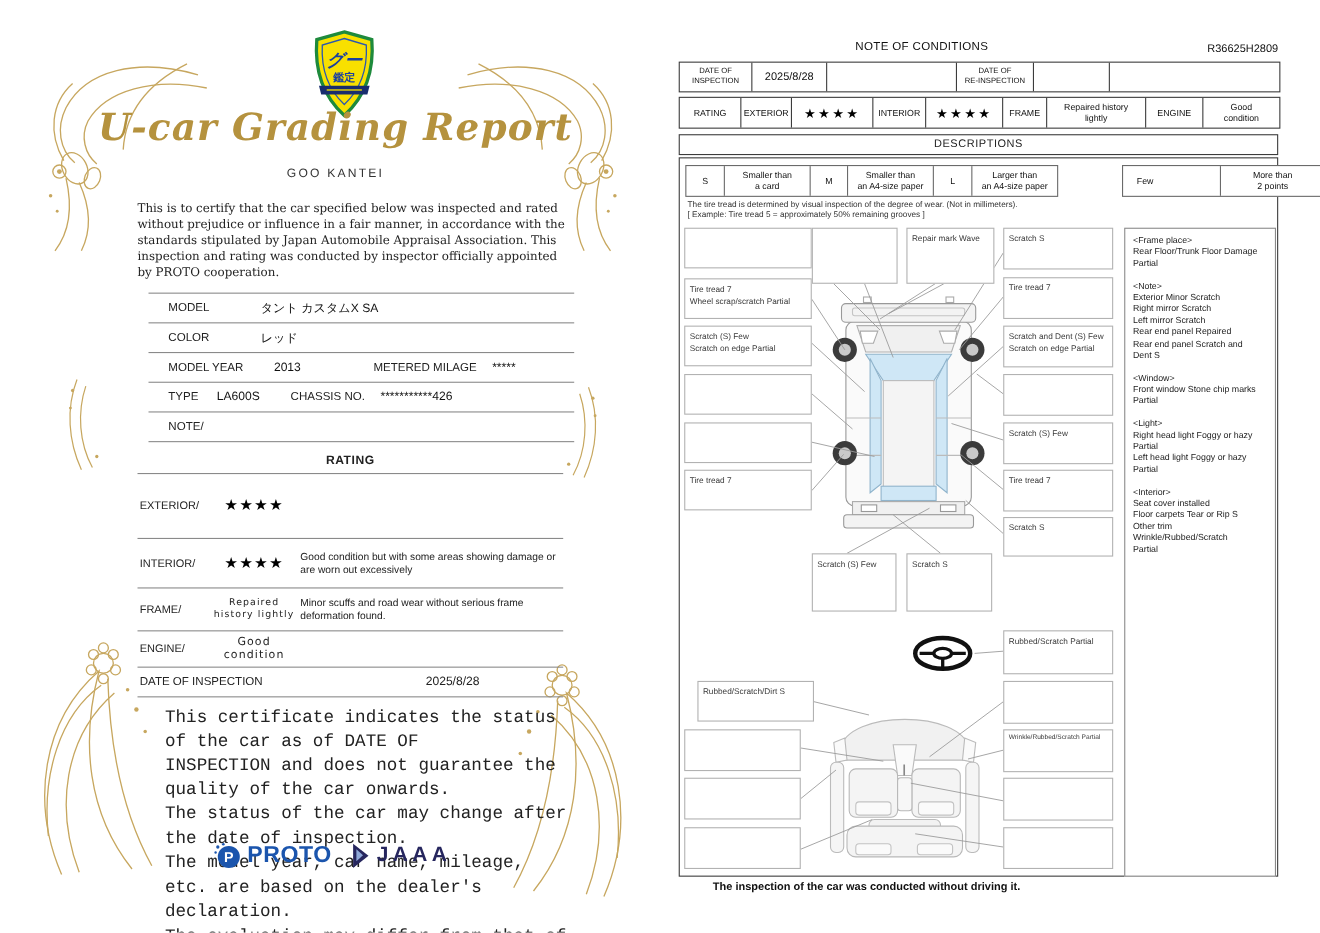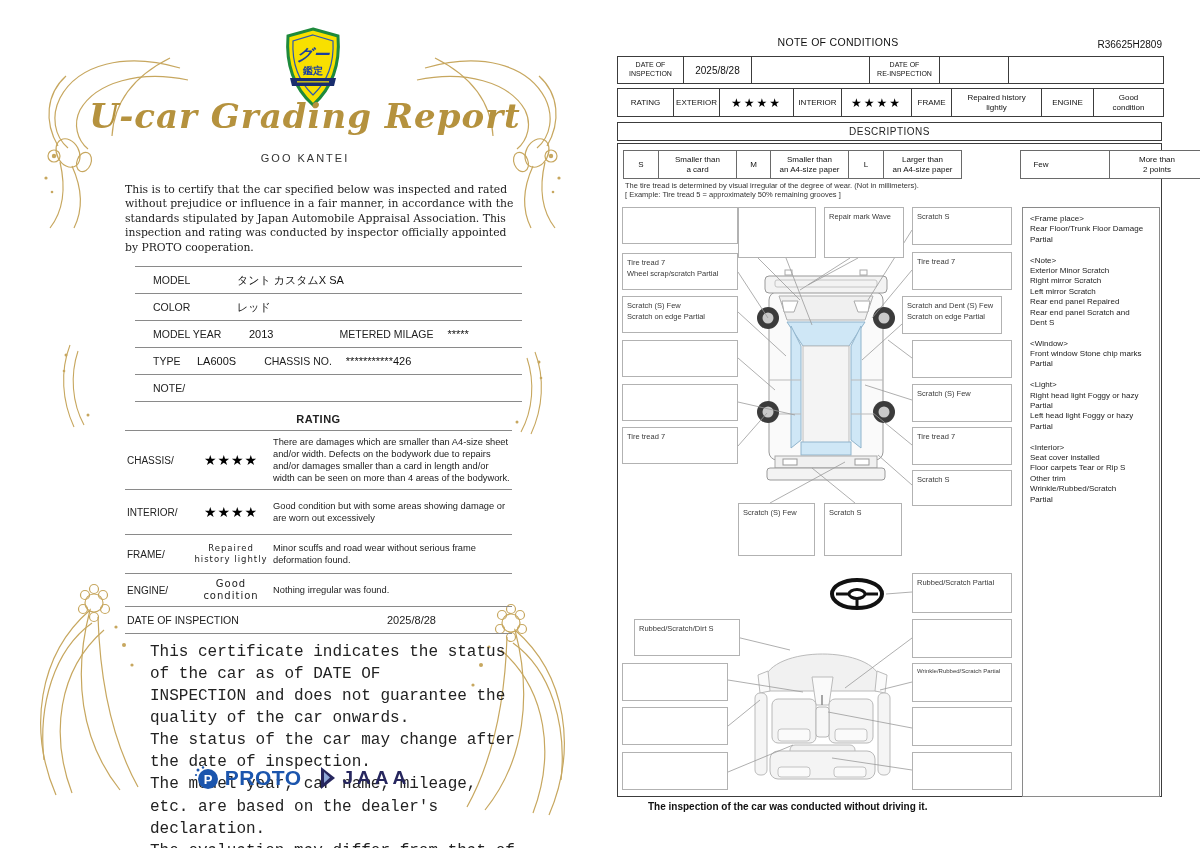--- a/index.html
+++ b/index.html
@@ -167,38 +167,36 @@
       </div>
       <div class="spec-row">
         <span class="spec-label">NOTE/</span>
       </div>
     </div>
 
     <div class="section-head" style="top:413px;">RATING</div>
 
     <div id="rating-table">
       <div class="rate-row" style="min-height:58px;">
-        <span class="rate-label">CHASSIS/</span>
+        <span class="rate-label">EXTERIOR/</span>
         <span class="rate-grade">★★★★</span>
-        <span class="rate-desc">There are damages which are smaller than A4-size sheet and/or width. Defects on the bodywork due to repairs and/or damages smaller than a card in length and/or width can be seen on more than 4 areas of the bodywork.</span>
       </div>
       <div class="rate-row" style="min-height:44px;">
         <span class="rate-label">INTERIOR/</span>
         <span class="rate-grade">★★★★</span>
         <span class="rate-desc">Good condition but with some areas showing damage or are worn out excessively</span>
       </div>
       <div class="rate-row" style="min-height:38px;">
         <span class="rate-label">FRAME/</span>
         <span class="rate-grade small">Repaired history lightly</span>
         <span class="rate-desc">Minor scuffs and road wear without serious frame deformation found.</span>
       </div>
       <div class="rate-row" style="min-height:32px;">
         <span class="rate-label">ENGINE/</span>
         <span class="rate-grade small" style="font-size:10px;">Good condition</span>
-        <span class="rate-desc">Nothing irregular was found.</span>
       </div>
       <div class="date-row">
         <span class="date-label">DATE OF INSPECTION</span>
         <span class="date-value">2025/8/28</span>
       </div>
     </div>
 
     <p id="cert-disclaimer" class="pre">This certificate indicates the status of the car as of DATE OF
 INSPECTION and does not guarantee the quality of the car onwards.
 The status of the car may change after the date of inspection.
@@ -295,21 +293,21 @@
       <div class="lcell" style="width:35px;">L</div>
       <div class="lcell pre" style="width:78px;">Larger than
 an A4-size paper</div>
     </div>
     <div class="legend" style="left:415px;top:150px;height:27px;">
       <div class="lcell" style="width:40px;">Few</div>
       <div class="lcell pre" style="width:95px;margin-left:48px;">More than
 2 points</div>
     </div>
 
-    <div class="tire-note" style="top:181px;">The tire tread is determined by visual irregular of the degree of wear. (Not in millimeters).</div>
+    <div class="tire-note" style="top:181px;">The tire tread is determined by visual inspection of the degree of wear. (Not in millimeters).</div>
     <div class="tire-note" style="top:190px;">[ Example: Tire tread 5 = approximately 50% remaining grooves ]</div>
 
     <svg id="car-top-svg" viewBox="0 0 160 222">
       <rect x="40" y="8" width="7" height="5" fill="#fff" stroke="#aaa"></rect>
       <rect x="115" y="8" width="7" height="5" fill="#fff" stroke="#aaa"></rect>
       <rect x="24" y="30" width="114" height="168" rx="8" fill="#fafafa" stroke="#999"></rect>
       <rect x="20" y="14" width="122" height="17" rx="4" fill="#f3f3f3" stroke="#999"></rect>
       <rect x="30" y="18" width="102" height="7" rx="2" fill="none" stroke="#c4c4c4"></rect>
       <path d="M34,34 L128,34 L120,58 L42,58 Z" fill="#f0f0f0" stroke="#b0b0b0"></path>
       <path d="M37,39 L53,39 L49,50 L39,50 Z" fill="#fff" stroke="#aaa"></path>
@@ -403,21 +401,21 @@
 Scratch on edge Partial</div>
     <div class="abox" style="left:17px;top:340px;width:116px;height:37px;"></div>
     <div class="abox" style="left:17px;top:384px;width:116px;height:37px;"></div>
     <div class="abox" style="left:17px;top:427px;width:116px;height:37px;">Tire tread 7</div>
 
     <div class="abox" style="left:133px;top:207px;width:78px;height:51px;"></div>
     <div class="abox" style="left:219px;top:207px;width:80px;height:51px;">Repair mark Wave</div>
 
     <div class="abox" style="left:307px;top:207px;width:100px;height:38px;">Scratch S</div>
     <div class="abox" style="left:307px;top:252px;width:100px;height:38px;">Tire tread 7</div>
-    <div class="abox" style="left:297px;top:296px;width:100px;height:38px;">Scratch and Dent (S) Few
+    <div class="abox" style="left:307px;top:296px;width:100px;height:38px;">Scratch and Dent (S) Few
 Scratch on edge Partial</div>
     <div class="abox" style="left:307px;top:340px;width:100px;height:38px;"></div>
     <div class="abox" style="left:307px;top:384px;width:100px;height:38px;">Scratch (S) Few</div>
     <div class="abox" style="left:307px;top:427px;width:100px;height:38px;">Tire tread 7</div>
     <div class="abox" style="left:307px;top:470px;width:100px;height:36px;">Scratch S</div>
 
     <div class="abox" style="left:133px;top:503px;width:77px;height:53px;">Scratch (S) Few</div>
     <div class="abox" style="left:219px;top:503px;width:78px;height:53px;">Scratch S</div>
 
     <div class="abox" style="left:307px;top:573px;width:100px;height:40px;">Rubbed/Scratch Partial</div>

